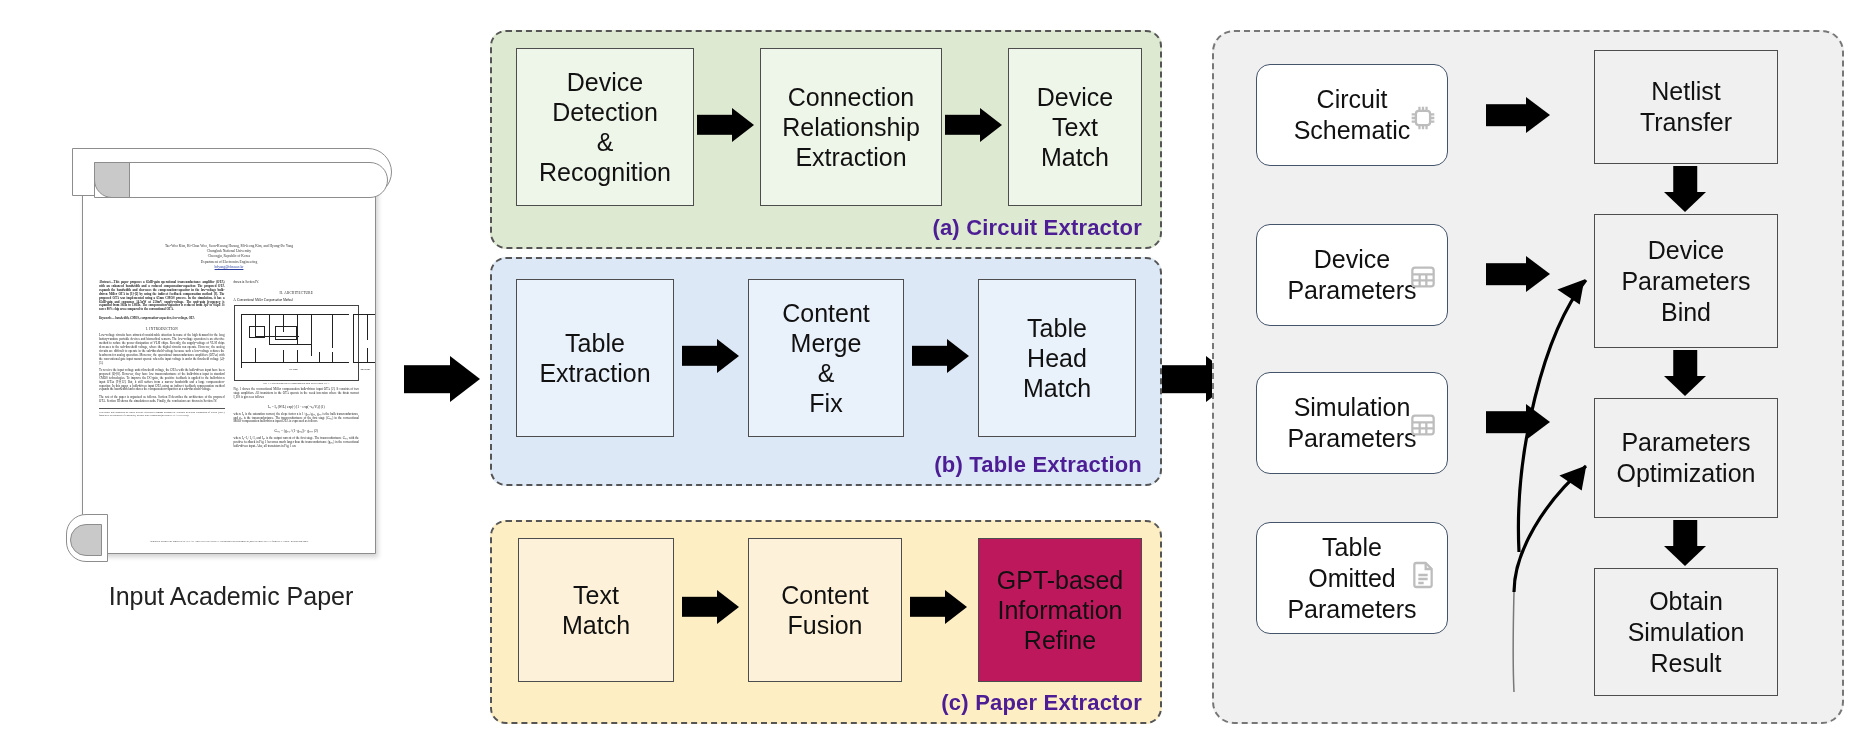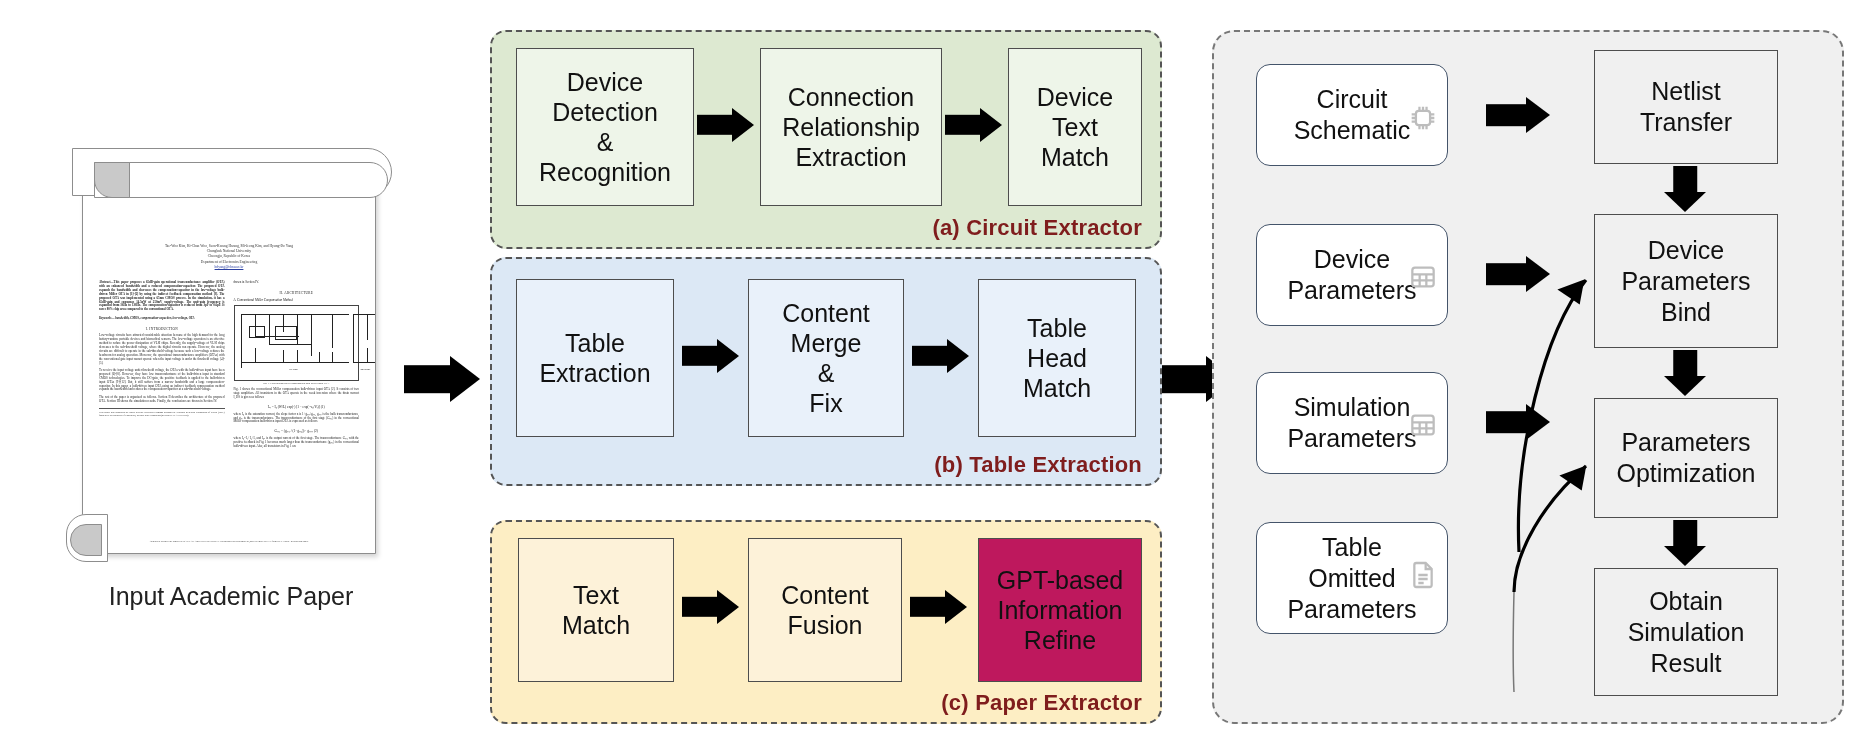--- a/index.html
+++ b/index.html
@@ -48,21 +48,21 @@
   
   .arrow-r{position:absolute;}
   .arrow-r .shaft{position:absolute;left:0;top:50%;transform:translateY(-50%);height:60%;width:62%;background:#000;}
   .arrow-r .head{position:absolute;right:0;top:0;width:0;height:0;border-top:solid transparent;border-bottom:solid transparent;border-left:solid #000;}
   .arrow-d{position:absolute;}
   .arrow-d .shaft{position:absolute;top:0;left:50%;transform:translateX(-50%);width:56%;height:58%;background:#000;}
   .arrow-d .head{position:absolute;bottom:0;left:0;width:0;height:0;border-left:solid transparent;border-right:solid transparent;border-top:solid #000;}
 
   
   .panel{position:absolute;border:2px dashed #555;border-radius:16px;}
-  .panel-label{position:absolute;right:18px;bottom:6px;font-size:22px;font-weight:bold;color:#7f1d1d;letter-spacing:.2px;}
+  .panel-label{position:absolute;right:18px;bottom:6px;font-size:22px;font-weight:bold;color:#4c1d95;letter-spacing:.2px;}
 
   
   .step{position:absolute;border:1.6px solid #4d4d4d;display:flex;align-items:center;justify-content:center;
         text-align:center;font-size:25px;line-height:30px;color:#111;padding:2px;}
 
   
   .card{position:absolute;border:1.6px solid #44546a;border-radius:14px;background:#fff;
         display:flex;align-items:center;justify-content:center;text-align:center;
         font-size:25px;line-height:31px;color:#111;}
   .card-ico{position:absolute;right:7px;top:5px;width:34px;height:34px;}

